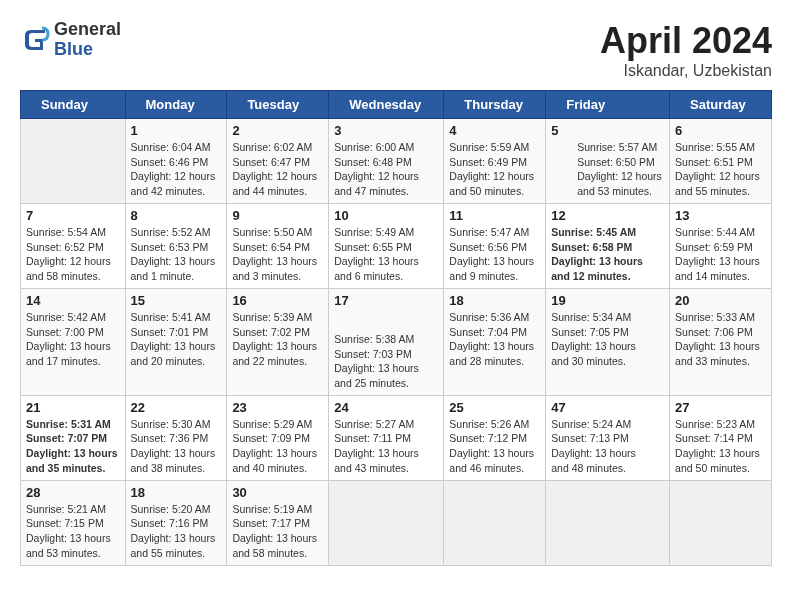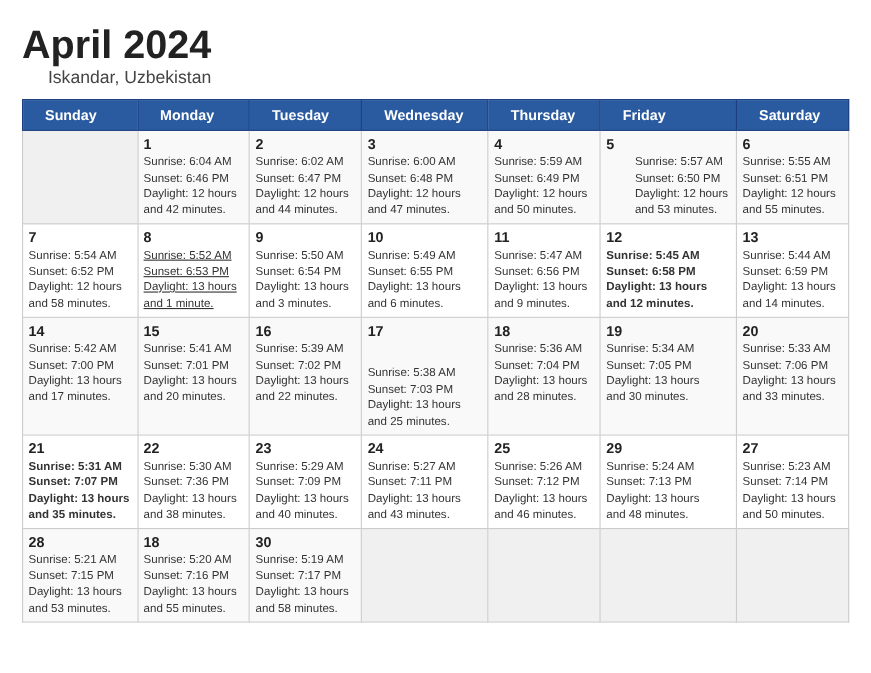--- a/index.html
+++ b/index.html
@@ -97,20 +97,31 @@
       background: #ffffff;
     }
     .empty-cell {
       background: #f0f0f0;
     }
   </style>
 </head>
 <body>
 
 <div class="header">
+  <div class="logo">
+    <svg class="logo-icon" viewBox="0 0 30 30">
+      <rect x="0" y="0" width="30" height="30" fill="white"></rect>
+      <path d="M5 10 Q5 5 12 5 L25 5 L25 8 L12 8 Q9 8 9 11 L9 19 Q9 22 12 22 L20 22 L20 17 L15 17 L15 14 L23 14 L23 25 L12 25 Q5 25 5 20 Z" fill="#2a5aa0"></path>
+      <path d="M22 3 Q28 3 28 9 Q28 15 22 15" fill="none" stroke="#4a9ad4" stroke-width="3"></path>
+    </svg>
+    <div class="logo-text">
+      <span class="logo-general">General</span>
+      <span class="logo-blue">Blue</span>
+    </div>
+  </div>
   <div class="title-block">
     <div class="month-title">April 2024</div>
     <div class="location">Iskandar, Uzbekistan</div>
   </div>
 </div>
 
 <table>
   <thead>
     <tr>
     <th>Sunday</th>
@@ -171,21 +182,21 @@
       <tr>
         <td>
           <div class="day-number">7</div>
           <div class="day-info" style="white-space: pre-line;">Sunrise: 5:54 AM
 Sunset: 6:52 PM
 Daylight: 12 hours
 and 58 minutes.</div>
         </td>
         <td>
           <div class="day-number">8</div>
-          <div class="day-info" style="white-space: pre-line; text-decoration: underline;">Sunrise: 5:52 AM
+          <div class="day-info" style="white-space: pre-line;">Sunrise: 5:52 AM
 Sunset: 6:53 PM
 Daylight: 13 hours
 and 1 minute.</div>
         </td>
         <td>
           <div class="day-number">9</div>
           <div class="day-info" style="white-space: pre-line;">Sunrise: 5:50 AM
 Sunset: 6:54 PM
 Daylight: 13 hours
 and 3 minutes.</div>
@@ -300,21 +311,21 @@
 and 43 minutes.</div>
         </td>
         <td>
           <div class="day-number">25</div>
           <div class="day-info" style="white-space: pre-line;">Sunrise: 5:26 AM
 Sunset: 7:12 PM
 Daylight: 13 hours
 and 46 minutes.</div>
         </td>
         <td>
-          <div class="day-number">29</div>
+          <div class="day-number">47</div>
           <div class="day-info" style="white-space: pre-line;">Sunrise: 5:24 AM
 Sunset: 7:13 PM
 Daylight: 13 hours
 and 48 minutes.</div>
         </td>
         <td>
           <div class="day-number">27</div>
           <div class="day-info" style="white-space: pre-line;">Sunrise: 5:23 AM
 Sunset: 7:14 PM
 Daylight: 13 hours

